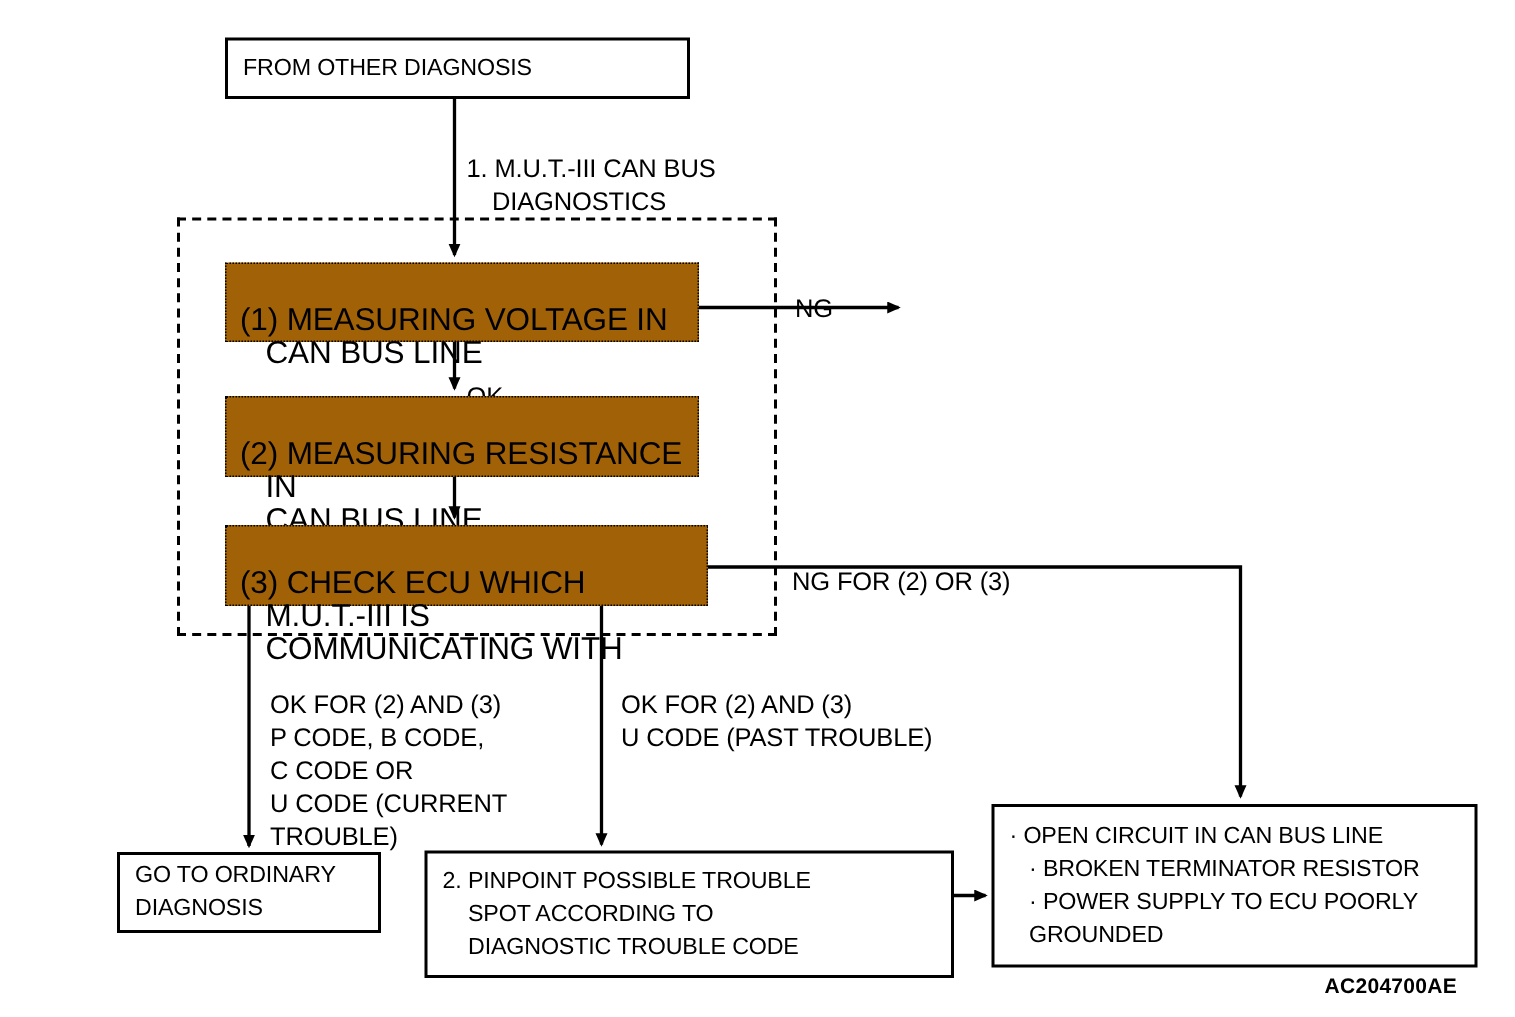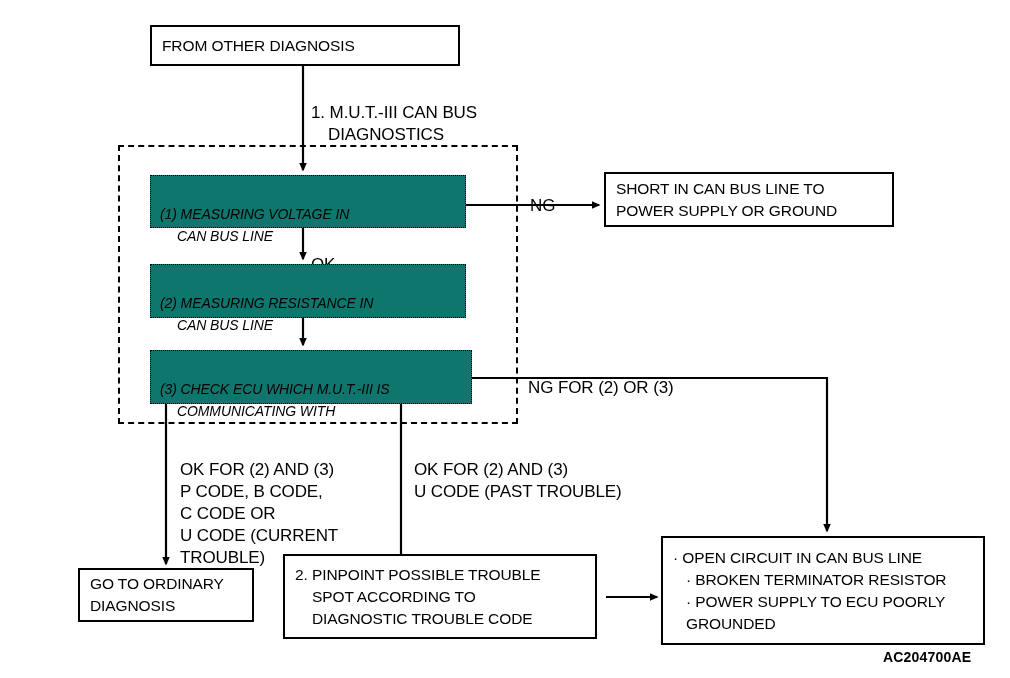--- a/index.html
+++ b/index.html
@@ -25,28 +25,27 @@
     line-height: 22px;
     color: #000000;
     padding: 6px 10px;
     white-space: pre-line;
     letter-spacing: -0.1px;
   }
   .dotbox {
     position: absolute;
     box-sizing: border-box;
     border: 1.6px dotted #000000;
-    background: #0f766e;
-    font-size: 14px;
+    background: #a16207;
+    font-size: 21px;
     line-height: 22px;
     color: #000000;
     padding: 5px 9px;
     white-space: pre-line;
     letter-spacing: -0.1px;
-    font-style: italic;
   }
   .group-dashdot {
     position: absolute;
     box-sizing: border-box;
     border: 2.2px dashed #000000;
     background: transparent;
   }
   .label {
     position: absolute;
     font-size: 17px;
@@ -137,24 +136,20 @@
   <div class="dotbox" style="left:150px; top:264px; width:316px; height:54px;">
     <span class="indent">(2) MEASURING RESISTANCE IN
 CAN BUS LINE</span>
   </div>
 
   <div class="dotbox" style="left:150px; top:350px; width:322px; height:54px;">
     <span class="indent">(3) CHECK ECU WHICH M.U.T.-III IS
 COMMUNICATING WITH</span>
   </div>
 
-  <div class="box" style="left:604px; top:172px; width:290px; height:55px; display:flex; align-items:center;">
-    <span>SHORT IN CAN BUS LINE TO
-POWER SUPPLY OR GROUND</span>
-  </div>
 
   <div class="label" style="left:528px; top:355px;">
     <span>NG FOR (2) OR (3)</span>
   </div>
 
   <div class="label" style="left:180px; top:437px; width:215px;">
     <span>OK FOR (2) AND (3)
 P CODE, B CODE,
 C CODE OR
 U CODE (CURRENT
@@ -164,21 +159,21 @@
   <div class="label" style="left:414px; top:437px; width:240px;">
     <span>OK FOR (2) AND (3)
 U CODE (PAST TROUBLE)</span>
   </div>
 
   <div class="box" style="left:78px; top:568px; width:176px; height:54px; display:flex; align-items:center;">
     <span>GO TO ORDINARY
 DIAGNOSIS</span>
   </div>
 
-  <div class="box" style="left:283px; top:554px; width:314px; height:85px; display:flex; align-items:center;">
+  <div class="box" style="left:283px; top:567px; width:353px; height:85px; display:flex; align-items:center;">
     <span class="indent">2. PINPOINT POSSIBLE TROUBLE
 SPOT ACCORDING TO
 DIAGNOSTIC TROUBLE CODE</span>
   </div>
 
   <div class="box" style="left:661px; top:536px; width:324px; height:109px; display:flex; align-items:center;">
     <span class="bullets">· OPEN CIRCUIT IN CAN BUS LINE
 · BROKEN TERMINATOR RESISTOR
 · POWER SUPPLY TO ECU POORLY
   GROUNDED</span>

